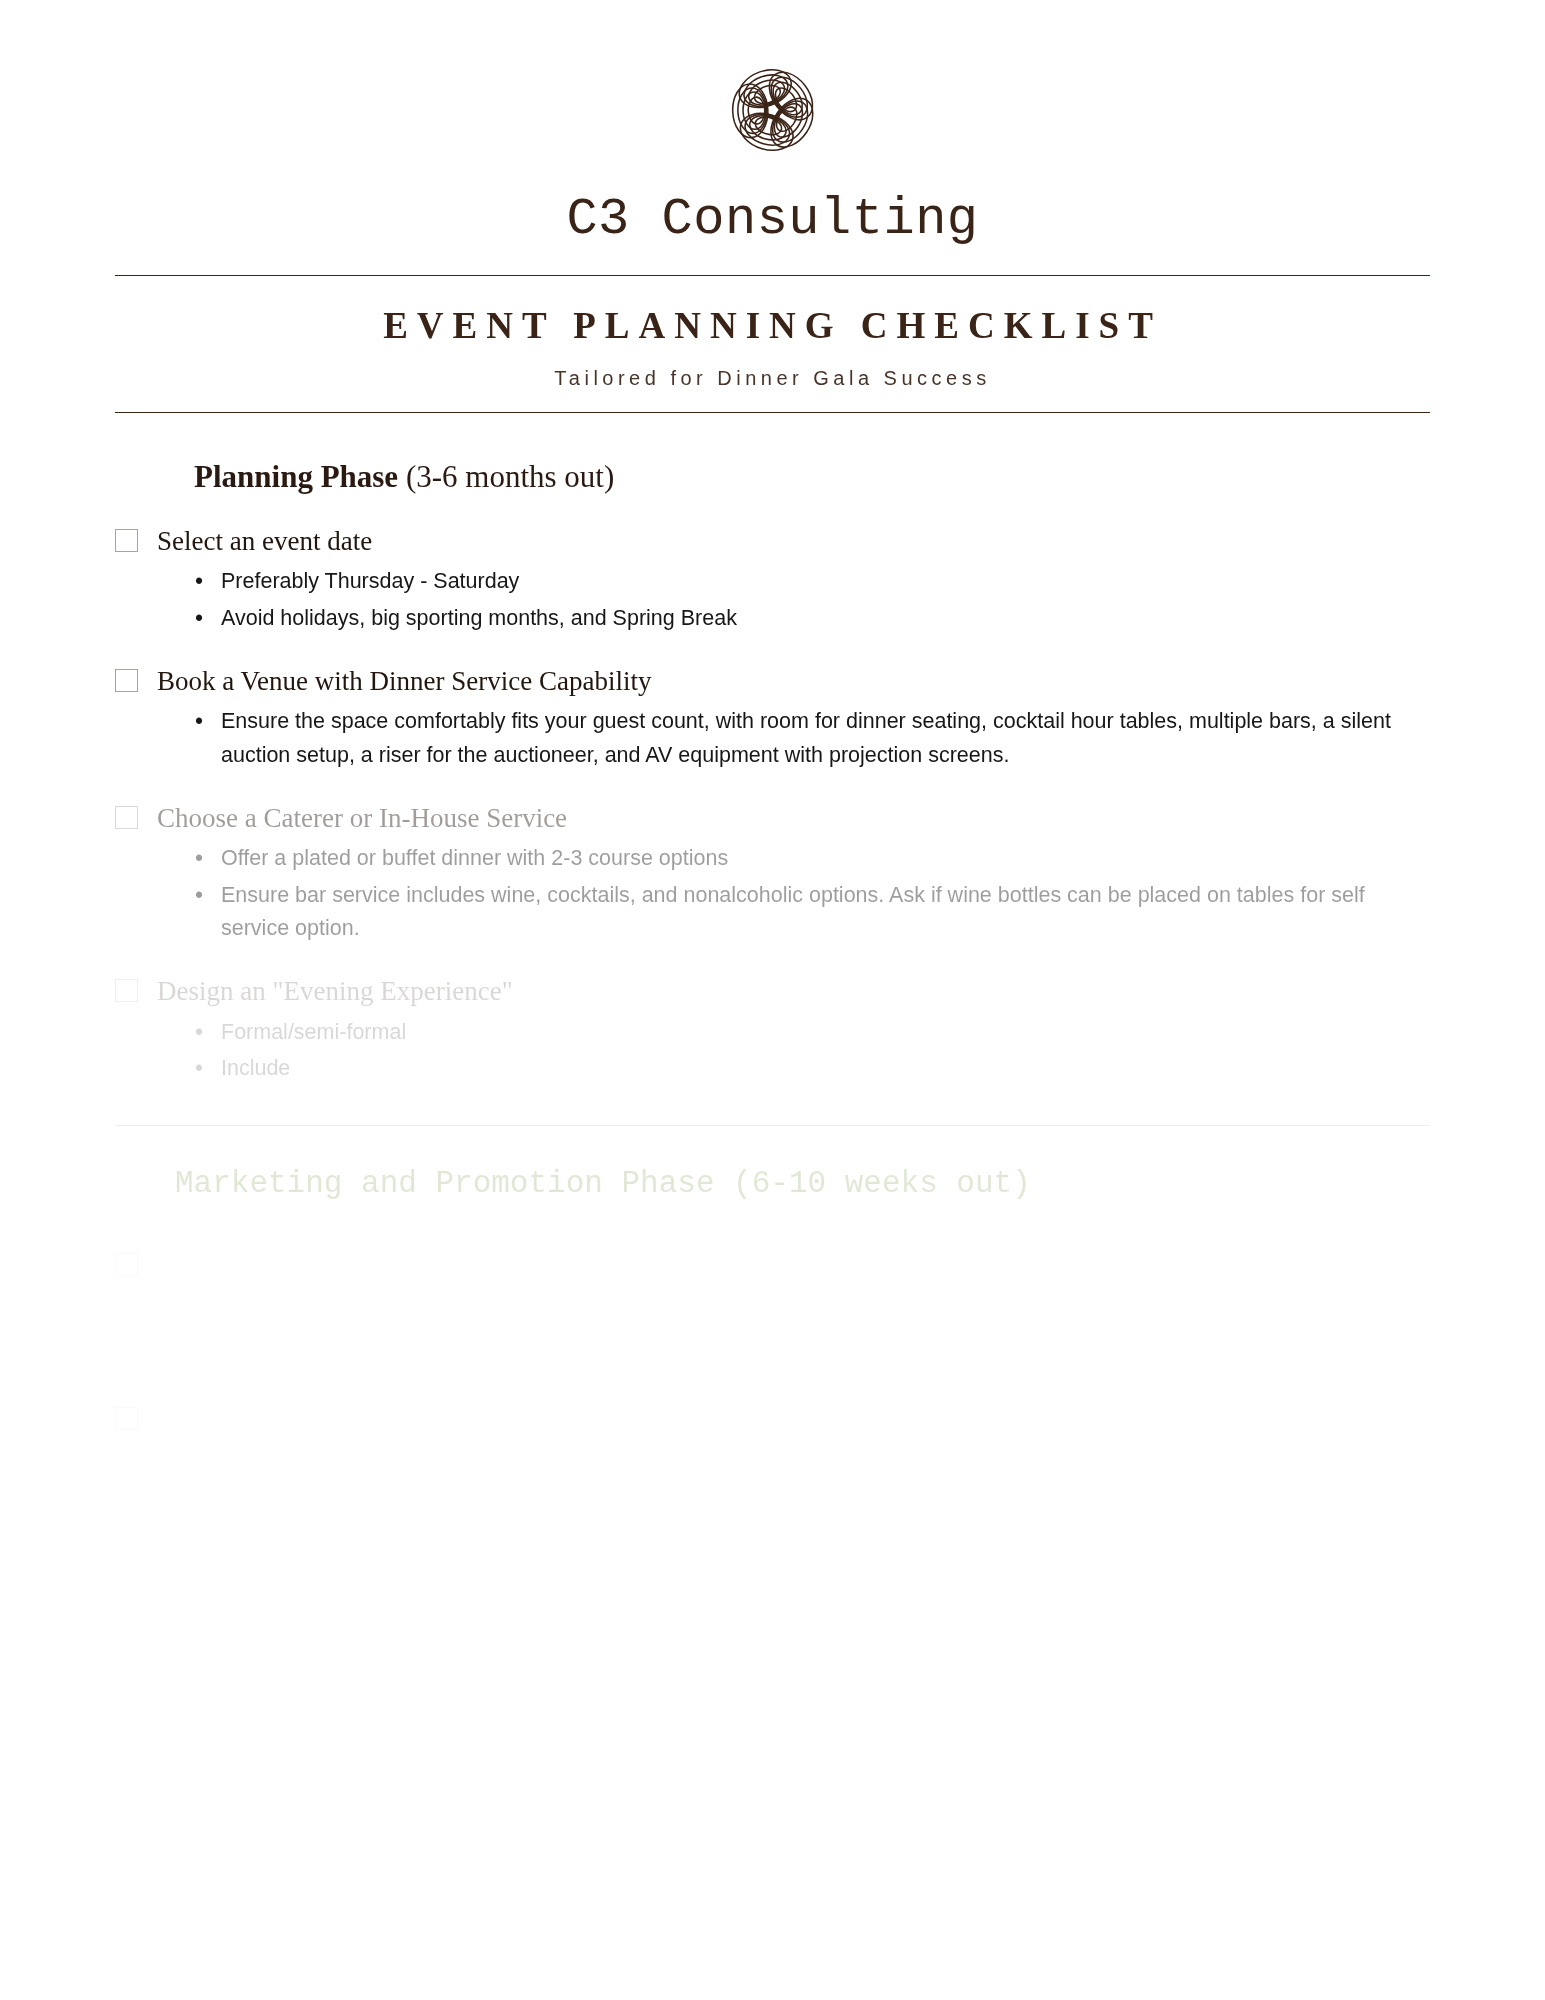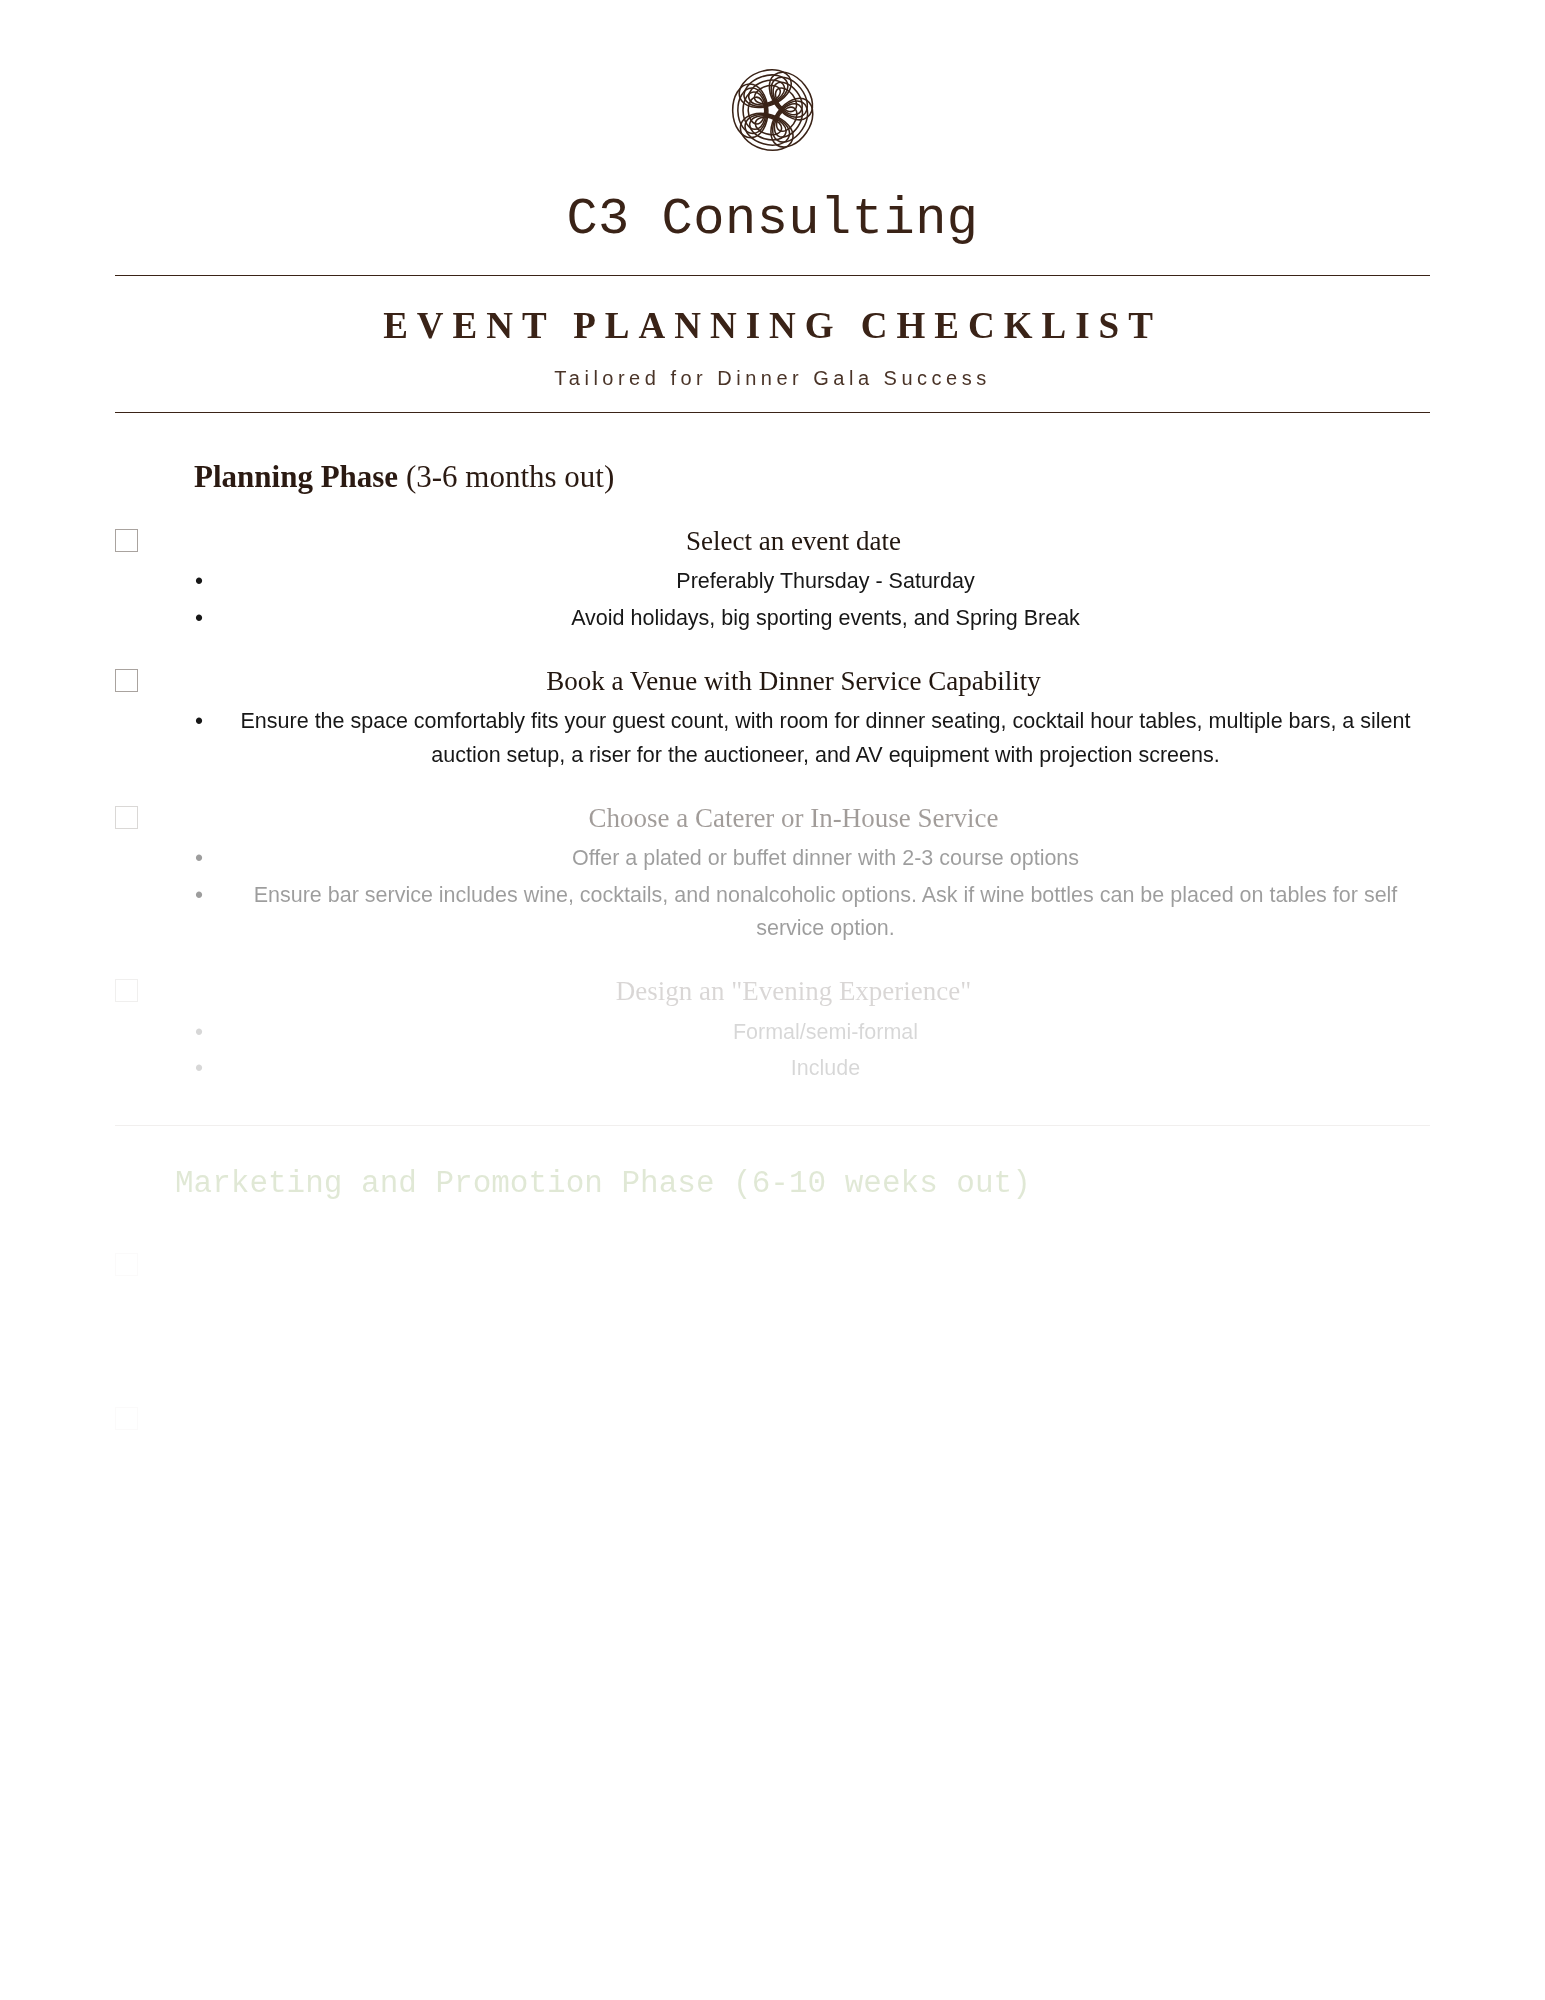--- a/index.html
+++ b/index.html
@@ -83,21 +83,20 @@
     font-weight: bold;
   }
   .section-head .light {
     font-weight: normal;
   }
 
   .item {
     margin-top: 30px;
     position: relative;
     padding-left: 42px;
-    text-align: center;
   }
   .checkbox {
     position: absolute;
     left: 0;
     top: 4px;
     width: 23px;
     height: 23px;
     border: 1.6px solid #a9a39f;
     background: #fff;
   }
@@ -217,21 +216,21 @@
     <div class="section-head">
       <span class="strong">Planning Phase</span>
       <span class="light">(3-6 months out)</span>
     </div>
 
     <div class="item">
       <span class="checkbox"></span>
       <div class="item-title">Select an event date</div>
       <ul class="sub">
         <li>Preferably Thursday - Saturday</li>
-        <li>Avoid holidays, big sporting events, and Spring Break</li>
+        <li>Avoid holidays, big sporting months, and Spring Break</li>
       </ul>
     </div>
 
     <div class="item">
       <span class="checkbox"></span>
       <div class="item-title">Book a Venue with Dinner Service Capability</div>
       <ul class="sub">
         <li>Ensure the space comfortably fits your guest count, with room for dinner seating, cocktail hour tables, multiple bars, a silent auction setup, a riser for the auctioneer, and AV equipment with projection screens.</li>
       </ul>
     </div>

